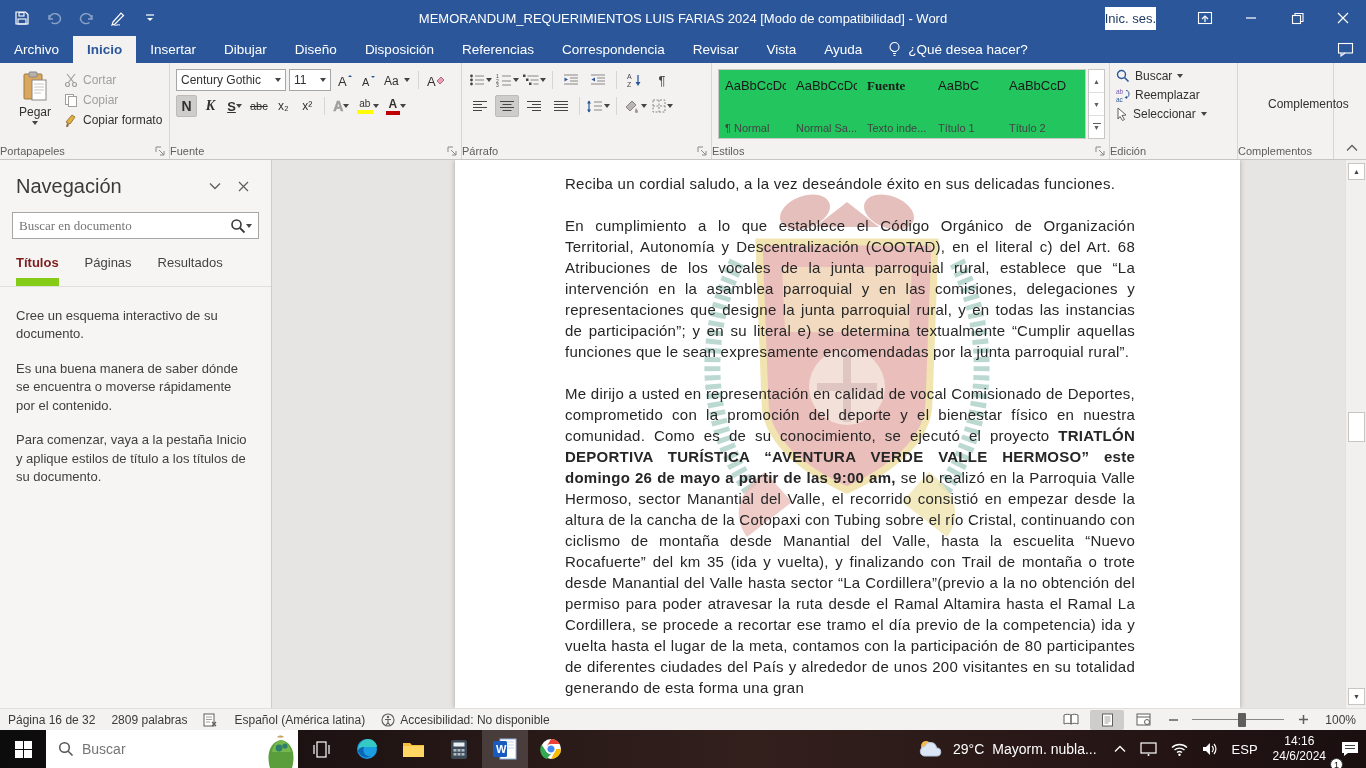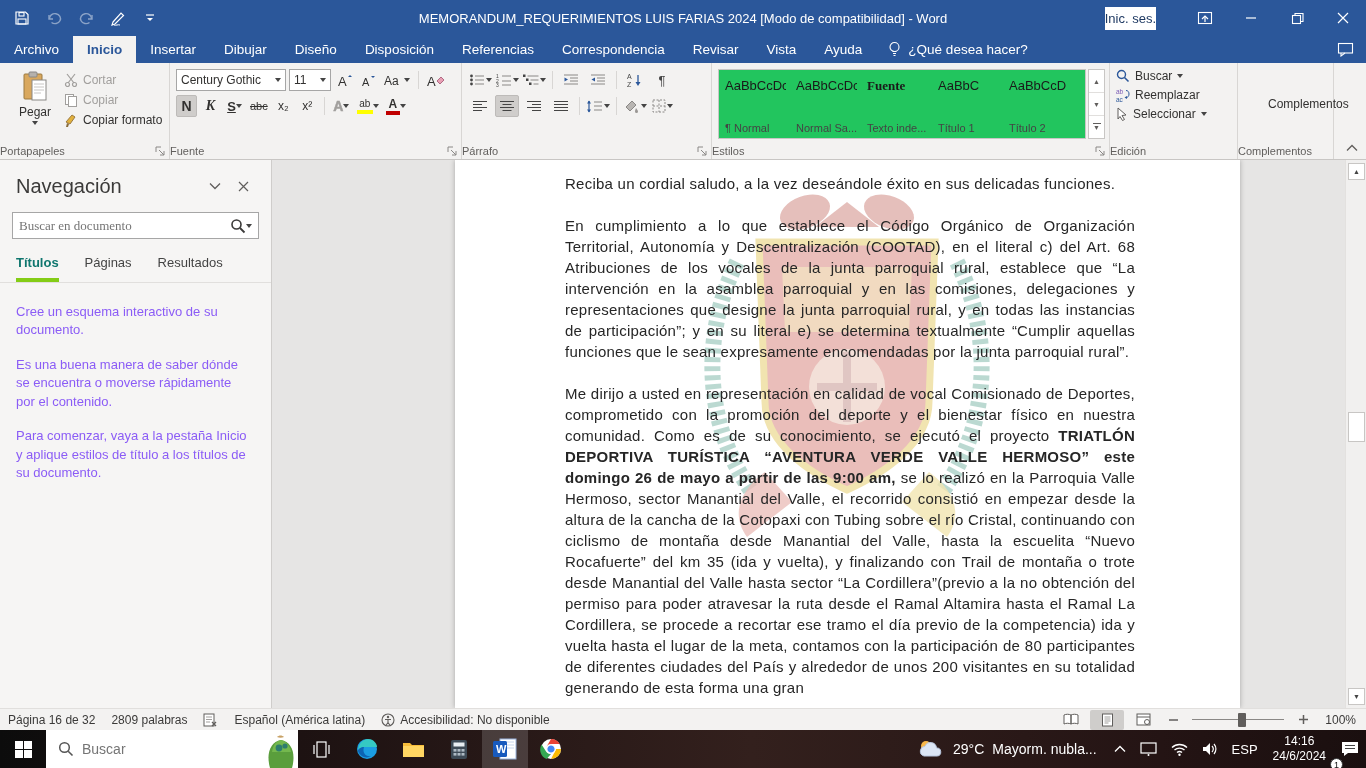--- a/index.html
+++ b/index.html
@@ -87,22 +87,22 @@
 
   
   .navpane{position:absolute;top:160px;left:0;width:272px;height:548px;background:#f6f5f4;border-right:1px solid #cfcdcb;z-index:10}
   .np-head{display:flex;align-items:center;padding:14px 14px 0 16px}
   .np-title{font-size:20px;color:#3b3a39;font-weight:400;flex:1}
   .np-ic{width:28px;height:24px;display:flex;align-items:center;justify-content:center;color:#605e5c}
   .np-search{margin:14px 12px 0;background:#fff;border:1px solid #a6a6a6;height:27px;display:flex;align-items:center;padding:0 6px}
   .np-search input{border:none;outline:none;flex:1;font-size:13px;color:#a21caf;background:transparent;font-family:Liberation Serif, serif}
   .np-tabs{display:flex;gap:26px;padding:16px 0 0 16px;border-bottom:1px solid #e1dfdd;font-size:13px;color:#444}
   .navtab{padding-bottom:8px;cursor:default}
-  .navtab.active{color:#0f766e;font-weight:bold;border-bottom:4px solid #84cc16}
-  .np-body{padding:20px 18px 0 16px;font-size:13px;color:#8b5cf6;line-height:1.42}
+  .navtab.active{color:#7f1d1d;font-weight:bold;border-bottom:8px solid #84cc16}
+  .np-body{padding:20px 18px 0 16px;font-size:13px;color:#404040;line-height:1.42}
   .np-body p{margin-bottom:16px}
 
   
   .docarea{position:absolute;top:160px;left:340px;width:1005px;height:548px;background:#e6e5e4;overflow:hidden}
   .page{position:absolute;left:115px;top:0;width:785px;height:548px;background:#fff;box-shadow:0 0 5px rgba(0,0,0,.28)}
   .watermark{position:absolute;left:357px;top:12px;width:300px;height:380px;opacity:.32;z-index:1;pointer-events:none}
   .doc-text{position:absolute;left:225px;top:13px;width:570px;z-index:2;font-size:15px;line-height:21px;color:#262626;letter-spacing:.25px;text-align:justify}
   .doc-para{margin-bottom:21px}
   .doc-para .b{font-weight:bold}
 

